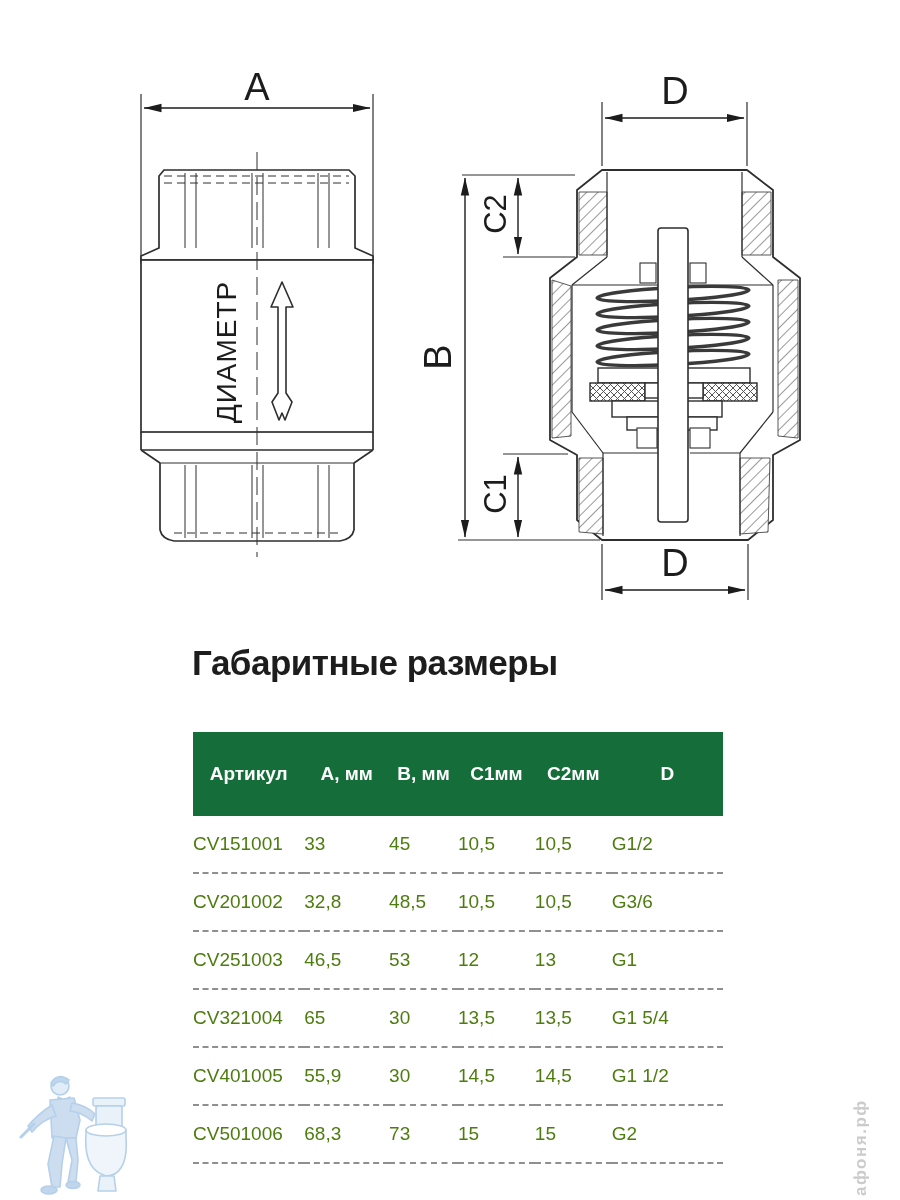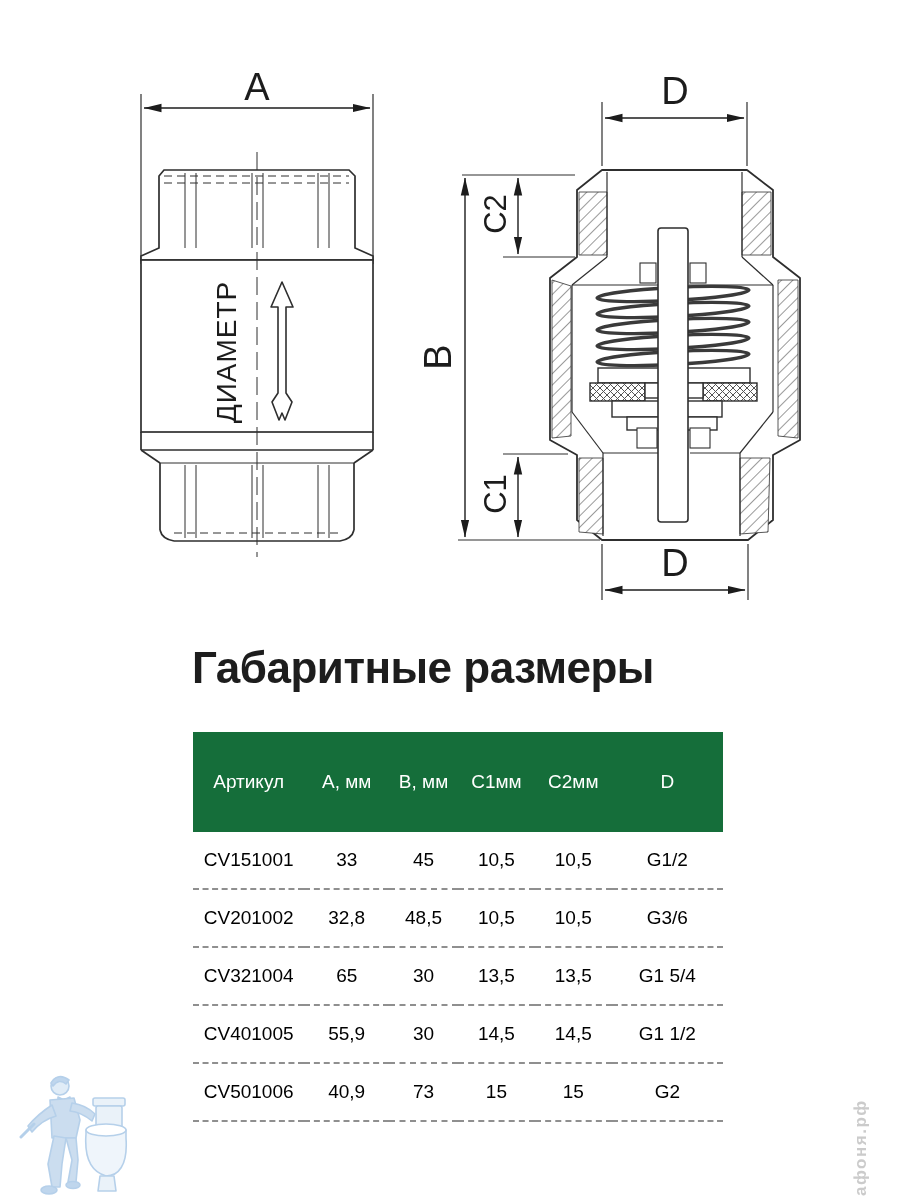--- a/index.html
+++ b/index.html
@@ -9,31 +9,31 @@
   svg text{fill:#1c1c1c;font-family:"Liberation Sans",sans-serif;}
   .dim-label{font-size:38px;}
   .dim-label-sm{font-size:31px;}
   .flow-label{font-size:28px;letter-spacing:1px;}
 
   .drawing{position:absolute;}
   #front-view{left:128px;top:52px;}
   #section-view{left:418px;top:66px;}
 
   .section-title{position:absolute;left:192px;top:643px;margin:0;
-    font-size:44px;font-weight:bold;color:#1d1d1d;letter-spacing:-0.5px;}
+    font-size:35px;font-weight:bold;color:#1d1d1d;letter-spacing:-0.5px;}
 
   .dim-table{position:absolute;left:193px;top:732px;width:530px;
     border-collapse:collapse;table-layout:fixed;}
   .dim-table col.c0{width:21%}.dim-table col.c1{width:16%}
   .dim-table col.c2{width:13%}.dim-table col.c3{width:14.5%}
   .dim-table col.c4{width:14.5%}.dim-table col.c5{width:21%}
   .dim-table thead th{background:#156e3a;color:#fff;font-size:19px;
-    font-weight:normal;height:84px;text-align:center;padding:8px;}
-  .dim-table tbody td{height:56px;text-align:center;font-size:19px;
-    color:#000000;border-bottom:2px dashed #8f8f8f;padding:0;}
+    font-weight:bold;height:84px;text-align:center;padding:0;}
+  .dim-table tbody td{height:56px;font-size:19px;
+    color:#4d7c0f;border-bottom:2px dashed #8f8f8f;padding:0;}
 
   .site-mark{position:absolute;left:851px;top:1056px;height:140px;
     writing-mode:vertical-rl;transform:rotate(180deg);
     font-size:17px;font-weight:bold;color:#cbcbcb;letter-spacing:1.5px;}
 
   #plumber-mark{left:18px;top:1072px;opacity:.9;}
 </style>
 </head>
 <body>
 
@@ -219,38 +219,46 @@
       </tr>
       <tr>
         <td>CV201002</td>
         <td>32,8</td>
         <td>48,5</td>
         <td>10,5</td>
         <td>10,5</td>
         <td>G3/6</td>
       </tr>
       <tr>
+        <td>CV251003</td>
+        <td>46,5</td>
+        <td>53</td>
+        <td>12</td>
+        <td>13</td>
+        <td>G1</td>
+      </tr>
+      <tr>
         <td>CV321004</td>
         <td>65</td>
         <td>30</td>
         <td>13,5</td>
         <td>13,5</td>
         <td>G1 5/4</td>
       </tr>
       <tr>
         <td>CV401005</td>
         <td>55,9</td>
         <td>30</td>
         <td>14,5</td>
         <td>14,5</td>
         <td>G1 1/2</td>
       </tr>
       <tr>
         <td>CV501006</td>
-        <td>40,9</td>
+        <td>68,3</td>
         <td>73</td>
         <td>15</td>
         <td>15</td>
         <td>G2</td>
       </tr>
     </tbody>
   </table>
 
   <svg id="plumber-mark" class="drawing" width="135" height="128" viewBox="0 0 135 128">
     <g stroke="#aecbe8" stroke-width="1.6" stroke-linejoin="round" stroke-linecap="round">

